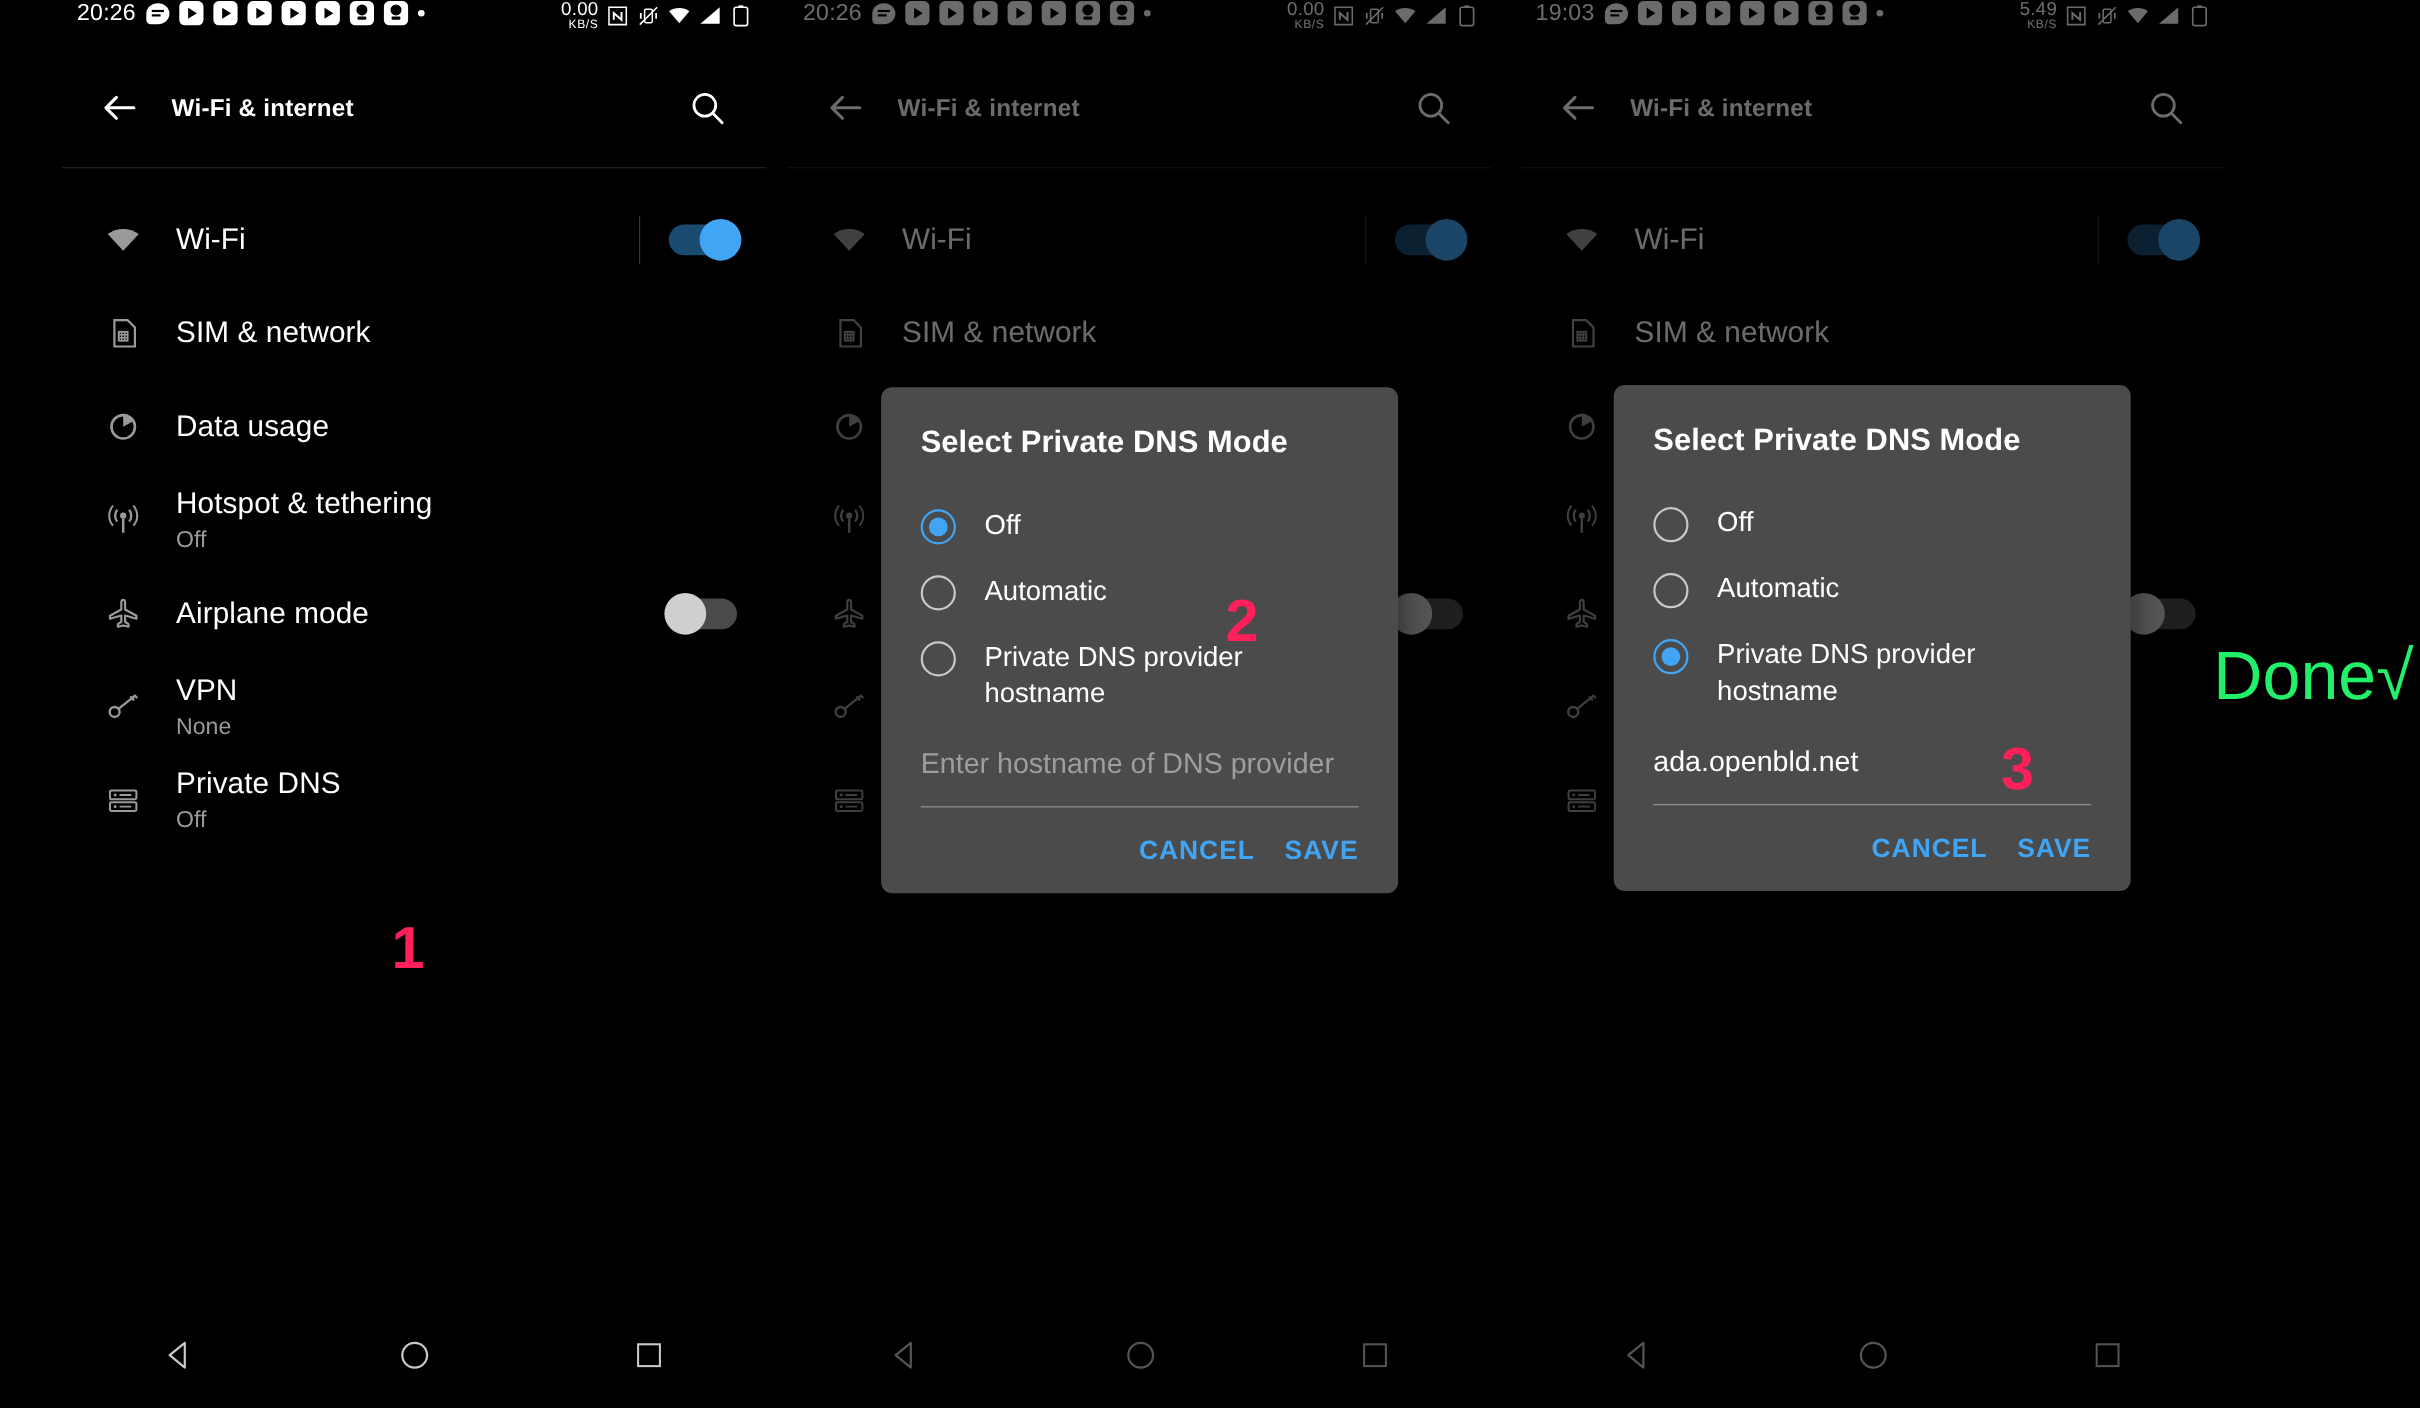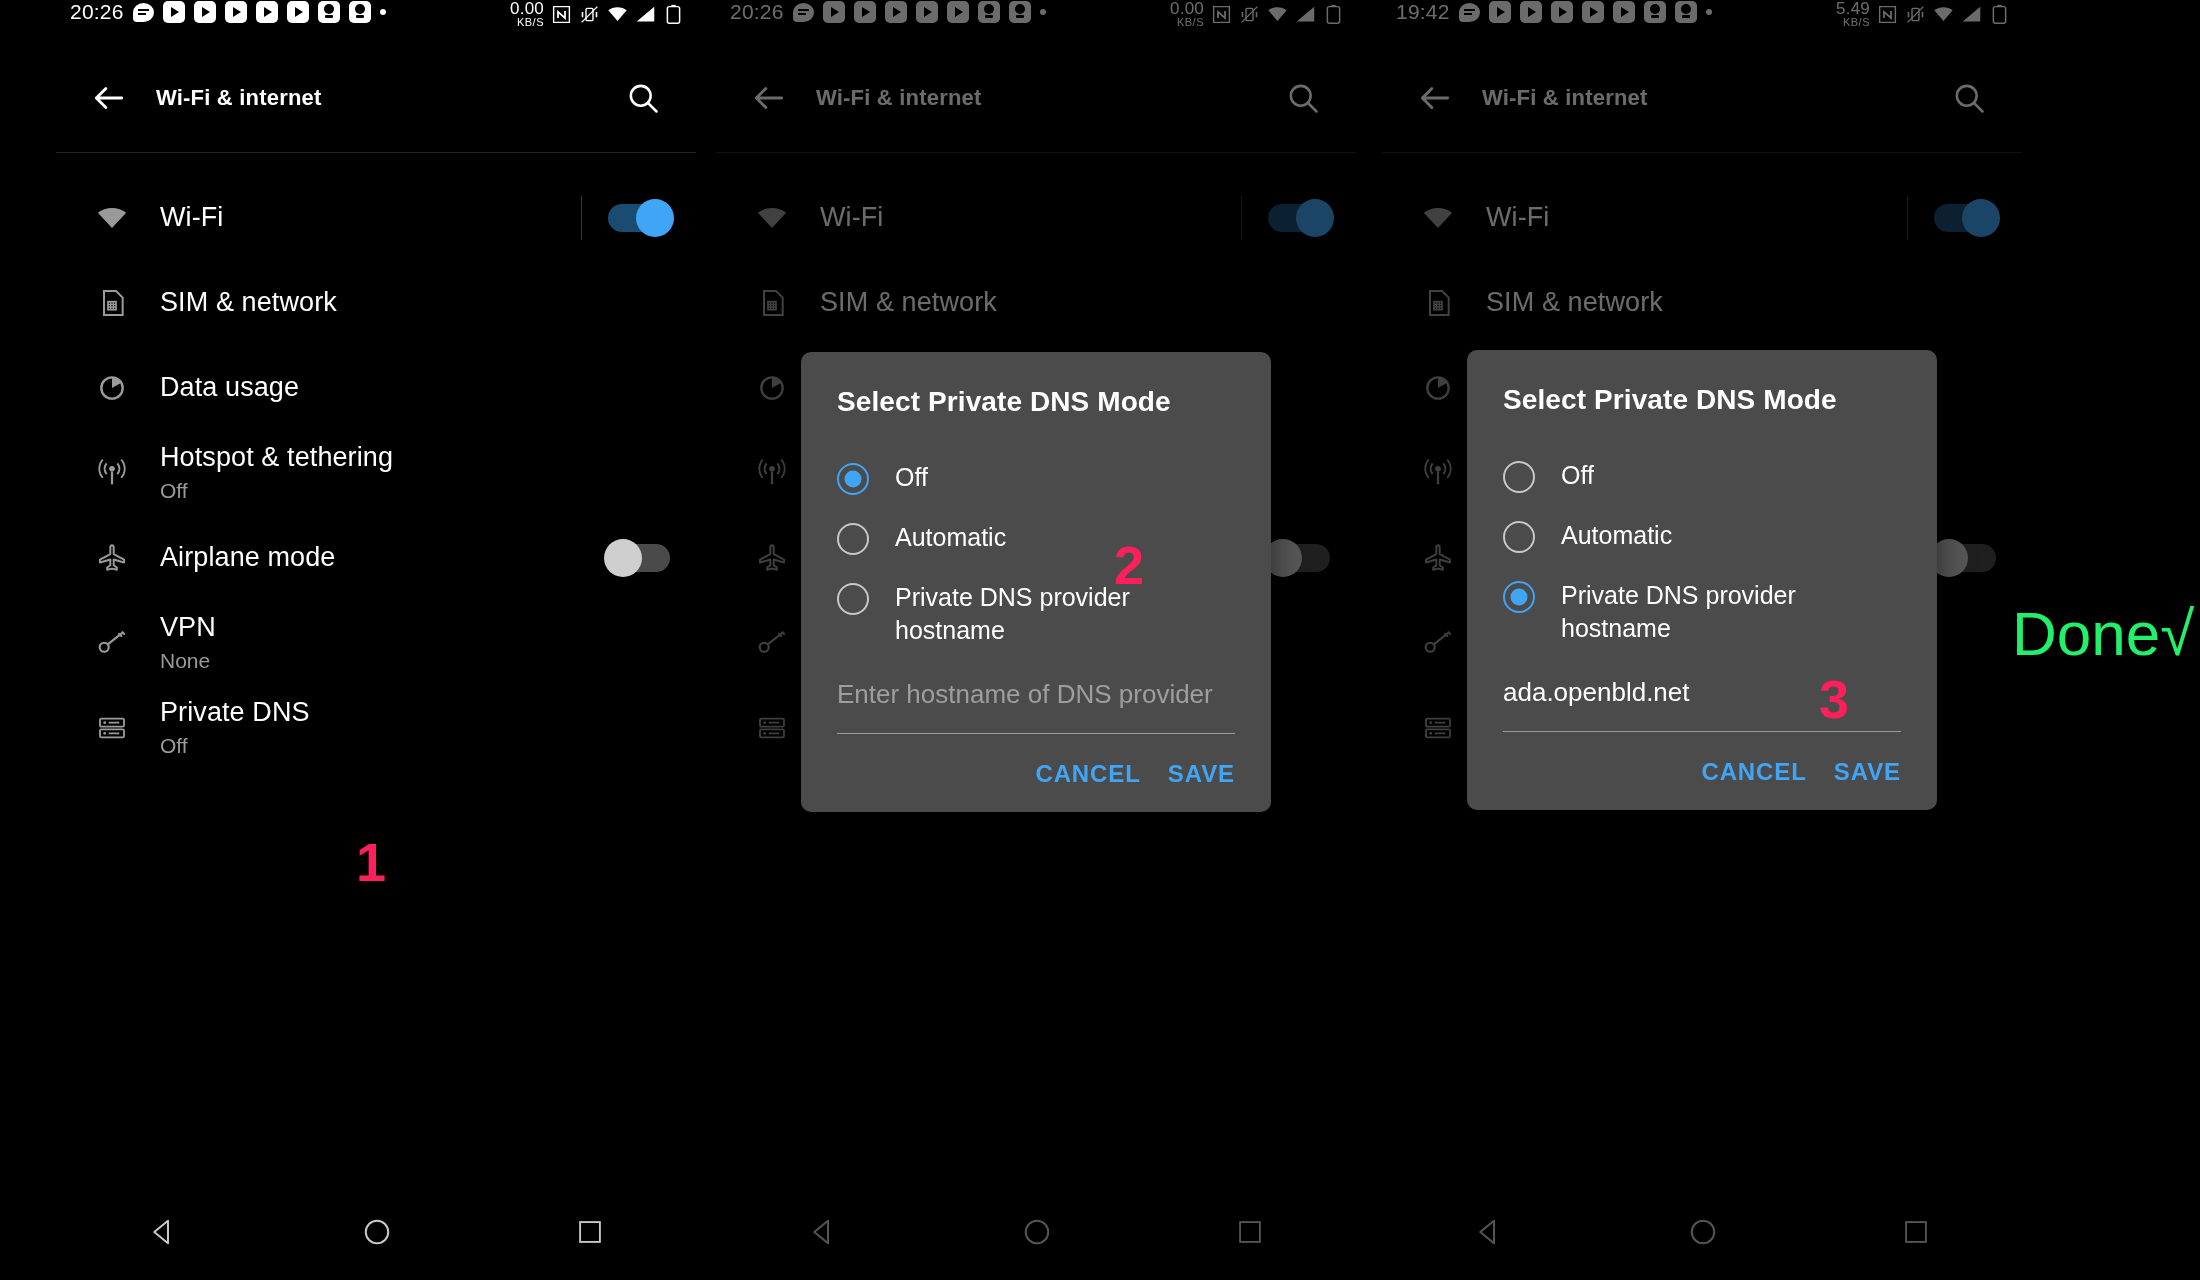--- a/index.html
+++ b/index.html
@@ -494,21 +494,21 @@
     </div>
 
     <div class="anno" style="left:398px; top:538px;">2</div>
   </div>
 
   <div class="panel p3 dim">
     <div class="screen">
 
       <div class="statusbar">
         <div class="sb-left">
-          <span class="sb-clock">19:42</span>
+          <span class="sb-clock">19:03</span>
           <span class="sb-chat"></span>
           <span class="sb-sq">
               <span class="tri"></span>
             </span>
           <span class="sb-sq">
               <span class="tri"></span>
             </span>
           <span class="sb-sq">
               <span class="tri"></span>
             </span>
@@ -699,15 +699,15 @@
 
       <div class="dlg-actions">
         <span class="dlg-btn">CANCEL</span>
         <span class="dlg-btn">SAVE</span>
       </div>
     </div>
 
     <div class="anno" style="left:437px; top:672px;">3</div>
   </div>
 
-  <div class="anno-done" style="left:2012px; top:603px;">Done√</div>
+  <div class="anno-done" style="left:2012px; top:584px;">Done√</div>
 
 </div>
 
 </body></html>

